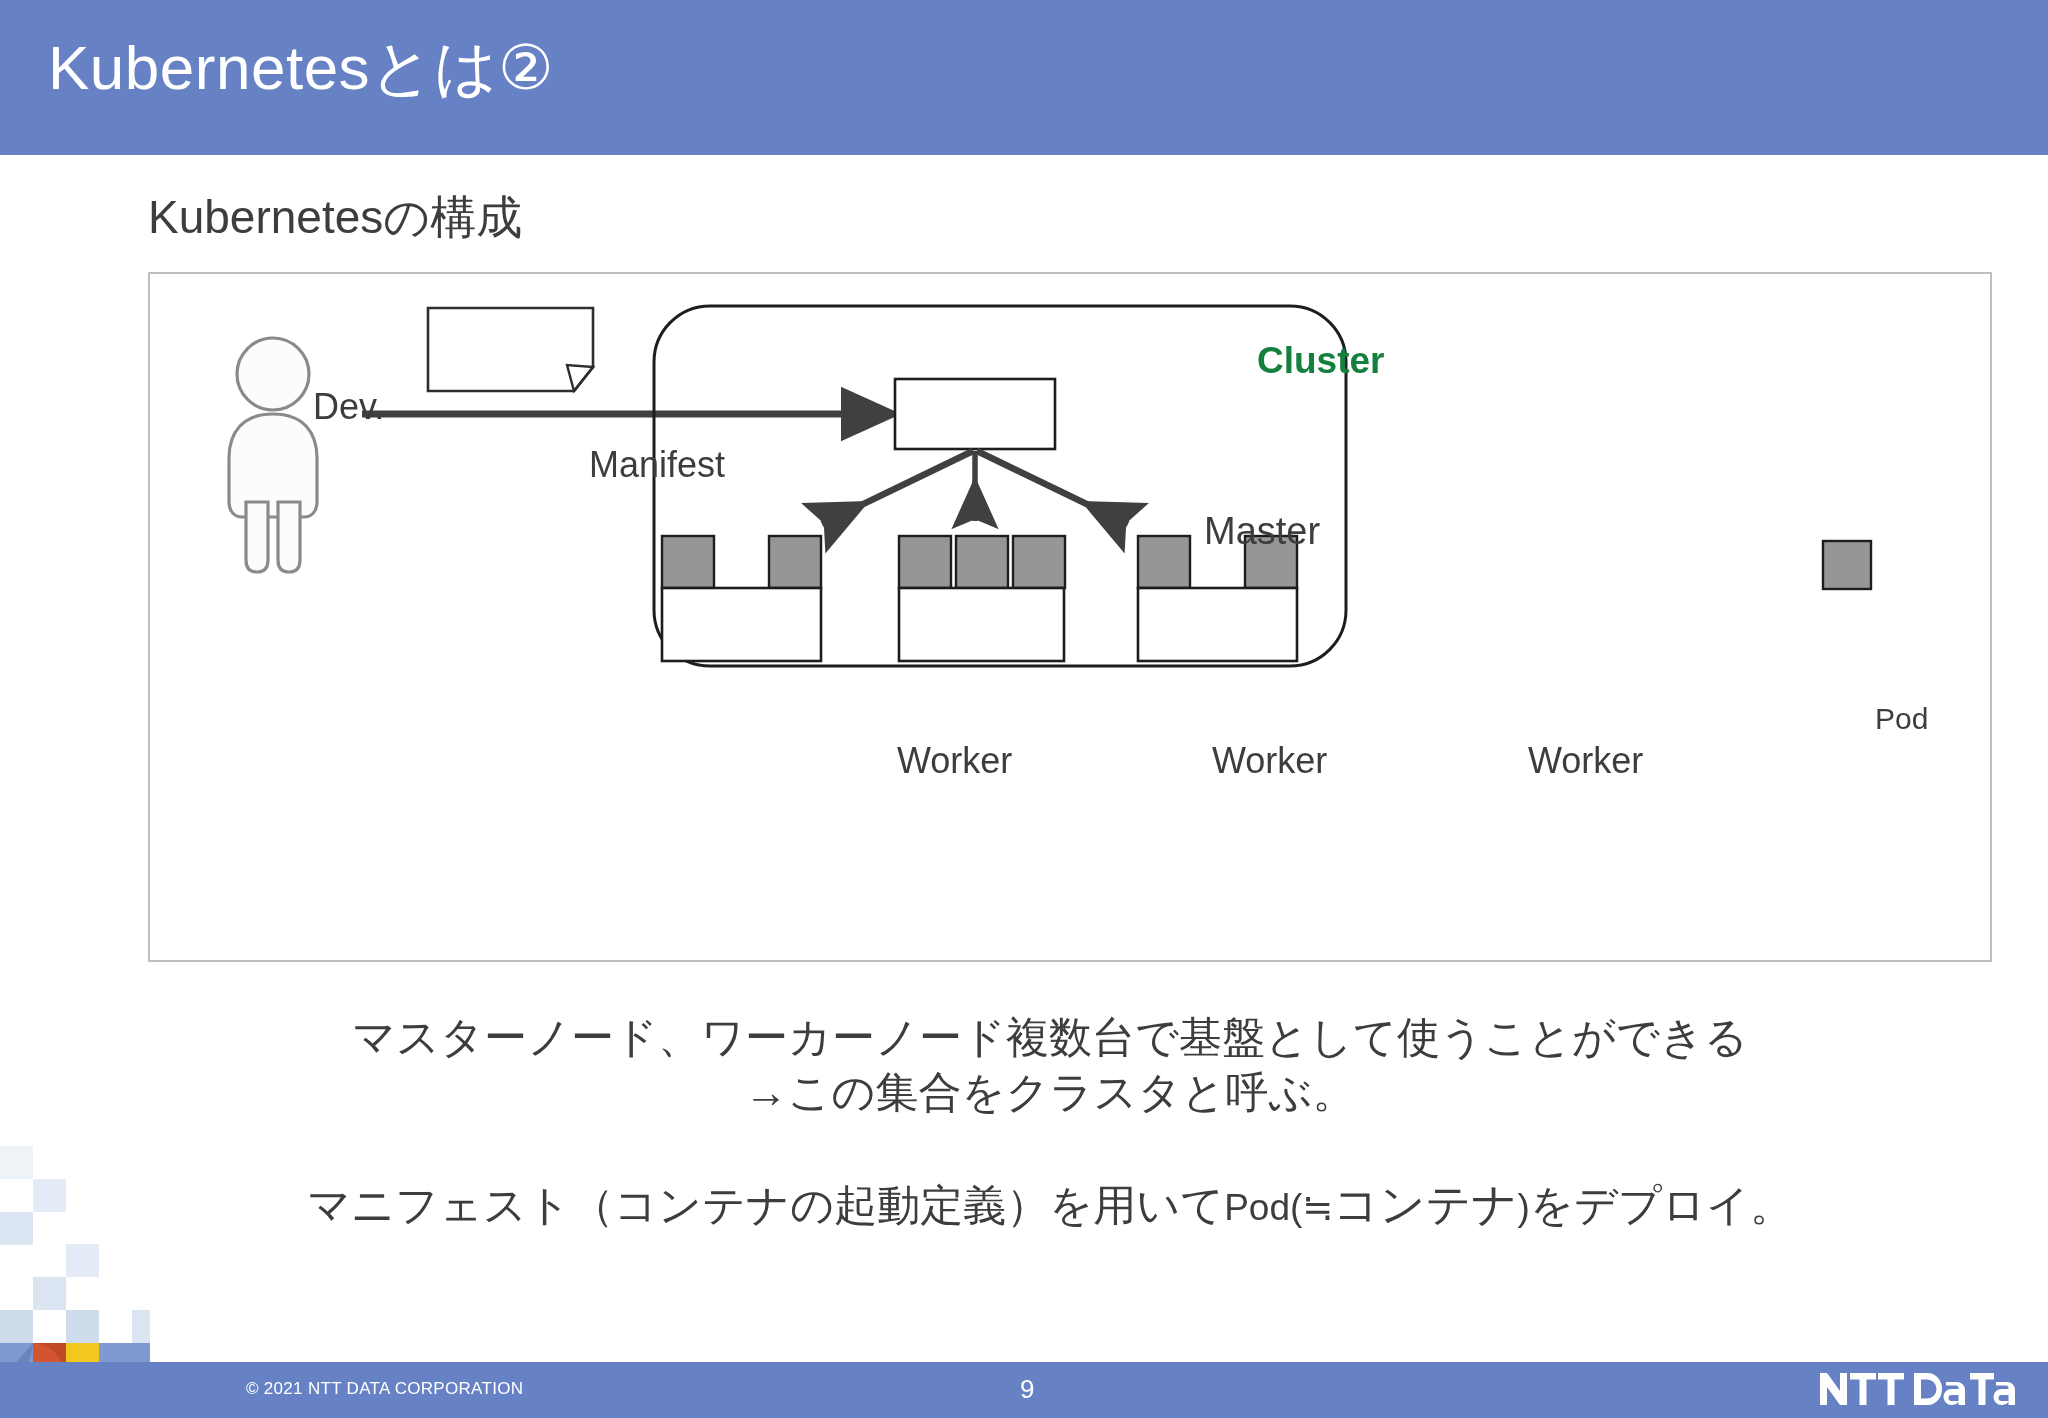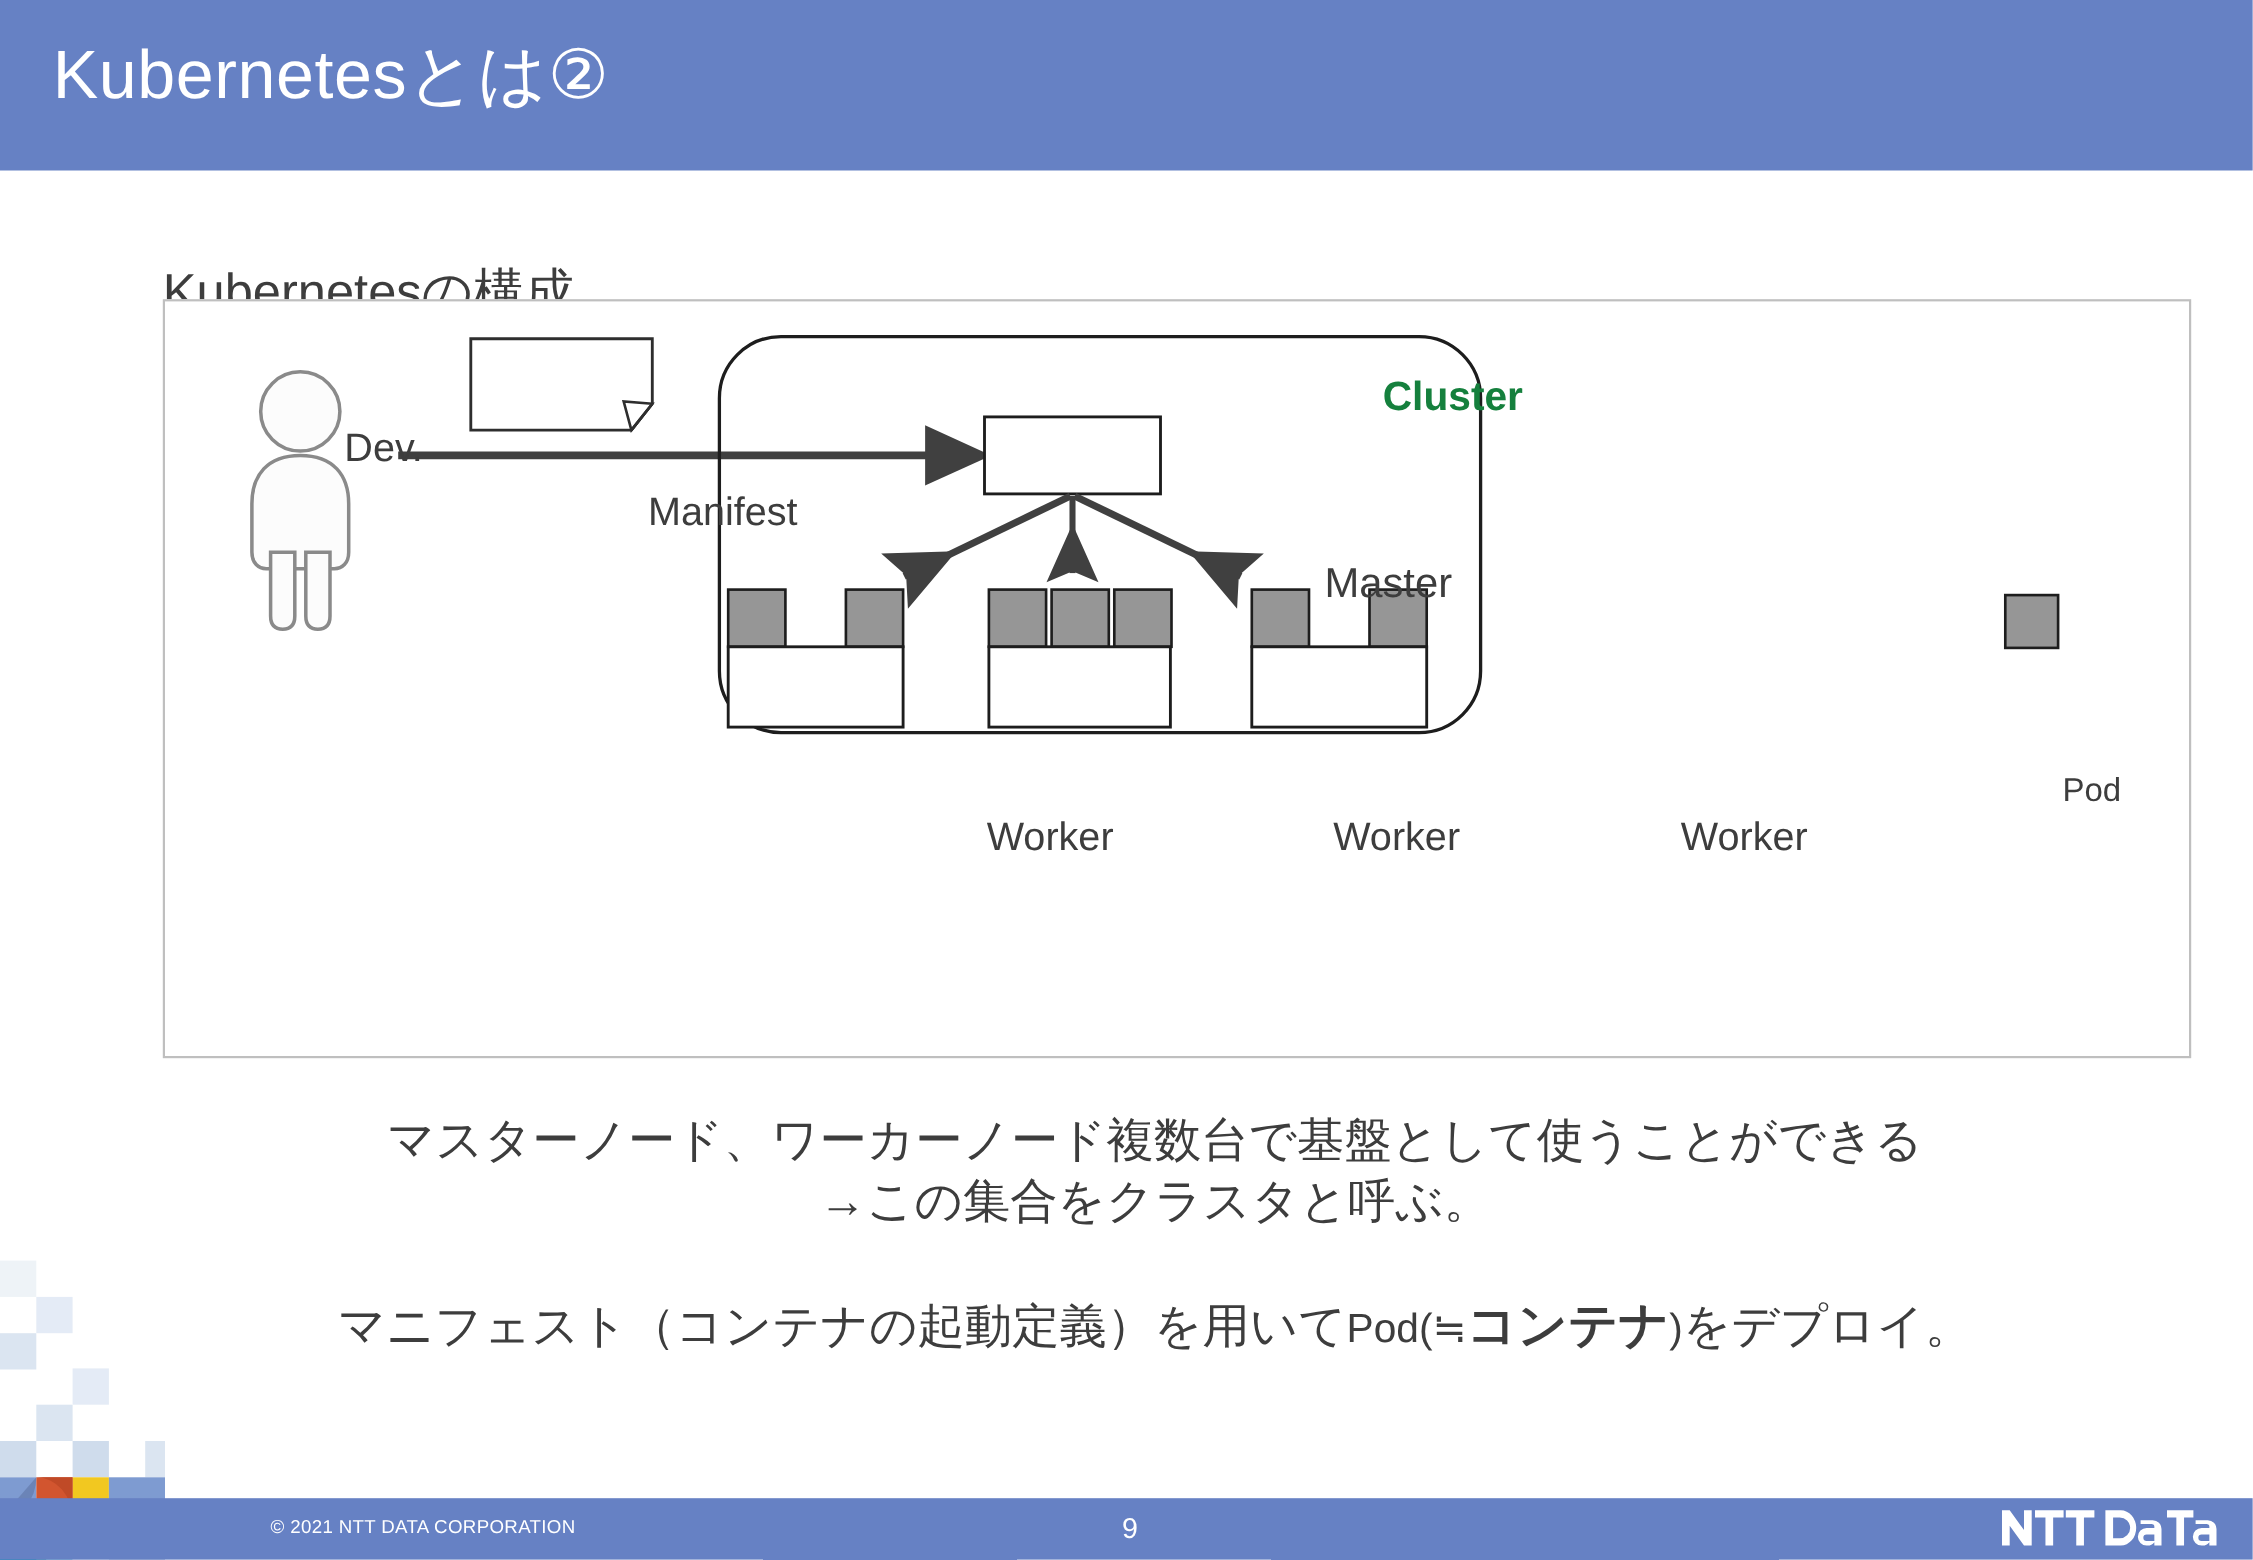--- a/index.html
+++ b/index.html
@@ -26,21 +26,20 @@
     font-size: 62px; font-weight: 400;
     color: #ffffff; letter-spacing: 0.5px;
     white-space: nowrap;
   }
 
   
   #subtitle {
     position: absolute; left: 148px; top: 187px;
     font-size: 46px; font-weight: 400; color: #3d3d3d;
     white-space: nowrap;
-    margin-top: 48px;
   }
 
   
   #diagram-frame {
     position: absolute; left: 148px; top: 272px;
     width: 1844px; height: 690px;
     border: 2px solid #bfbfbf;
     background: #ffffff;
   }
   #diagram-svg { position: absolute; left: 0; top: 0; }
@@ -67,21 +66,21 @@
     left: 1875px; top: 678px; font-size: 30px; margin-top: 24px;
   }
 
   
   #body-text {
     position: absolute; left: 170px; top: 1010px;
     width: 1760px;
     font-size: 43px; line-height: 1.28; color: #3d3d3d; text-align: center;
   }
   #body-para-2 { margin-top: 56px; }
-  .bold-inline { font-weight: 700; font-size: 45px; }
+  .bold-inline { font-weight: 400; font-size: 45px; }
   .small-inline { font-size: 37px; }
 
   
   #footer-band {
     position: absolute; left: 0; top: 1362px;
     width: 2048px; height: 56px;
     background: #6681c4;
   }
   #footer-copyright {
     position: absolute; left: 246px; top: 1379px;

